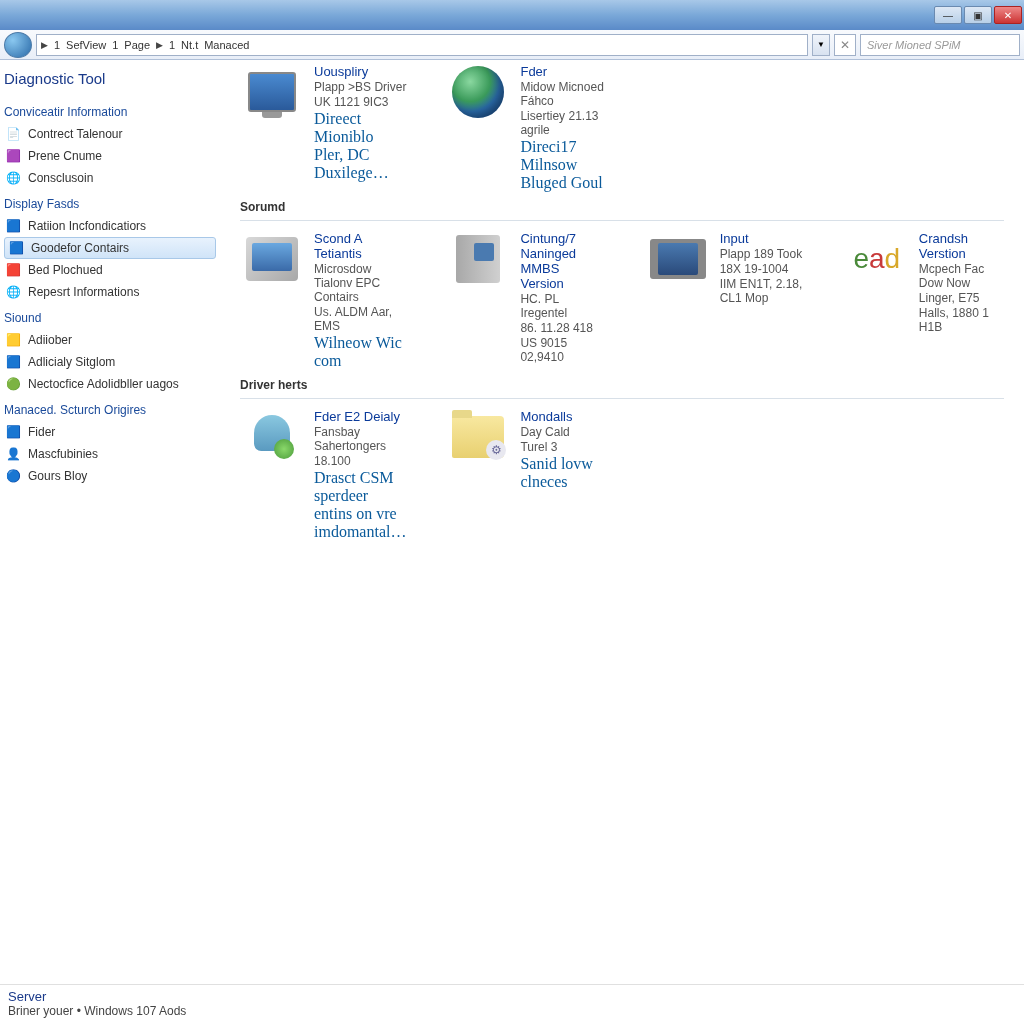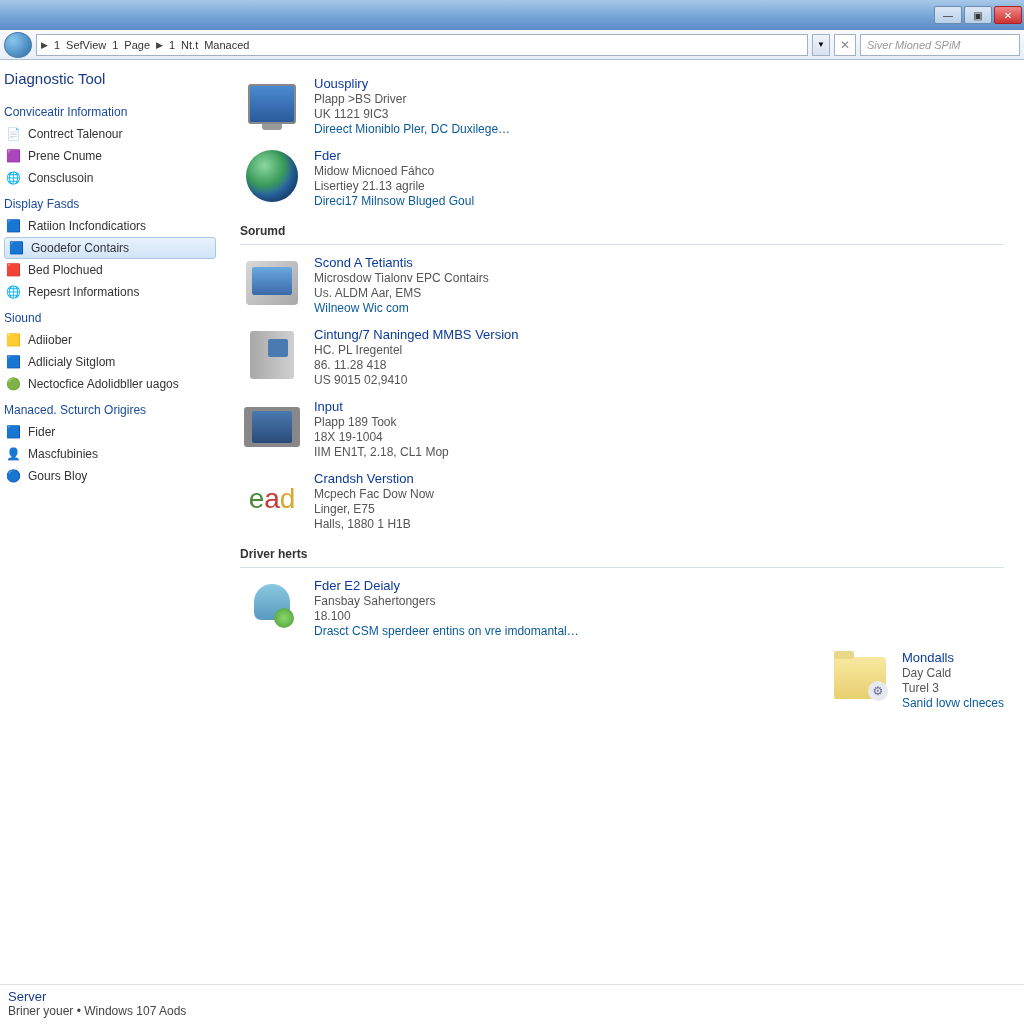--- a/index.html
+++ b/index.html
@@ -120,47 +120,47 @@
   padding: 2px 4px;
 }
 .side-icon {
   width: 16px; height: 16px;
   display: flex; align-items: center; justify-content: center;
   font-size: 12px;
 }
 
 .content {
   flex: 1;
-  padding: 12px 20px;
+  padding: 0 20px;
   display: grid;
-  grid-template-columns: 1fr;
+  grid-template-columns: 1fr 1fr 1fr 1fr;
   gap: 4px 40px;
   align-content: start;
 }
 .section-label {
   grid-column: 1;
   font-weight: bold;
   color: #333;
   font-size: 12px;
-  margin-top: 8px;
+  margin-top: 0;
 }
 .tile {
   display: flex;
   gap: 10px;
   padding: 4px 0;
 }
 .tile .big-icon {
   width: 64px; height: 56px;
   display: flex; align-items: center; justify-content: center;
   flex-shrink: 0;
 }
 .tile .info { display: flex; flex-direction: column; gap: 1px; }
 .tile .info .t-title { color: #0a3a9a; font-size: 13px; }
 .tile .info .t-line { color: #555; font-size: 12px; }
-.tile .info .t-link { color: #0a5a9a; font-size: 12px; }
+.tile .info .t-link { color: #0a5a9a; font-size: 16px; font-family: Liberation Serif, serif; }
 .divider {
   grid-column: 1 / -1;
   height: 1px;
   background: #d8e0e8;
   margin: 2px 0;
 }
 
 .footer {
   position: absolute;
   bottom: 0; left: 0; right: 0;

